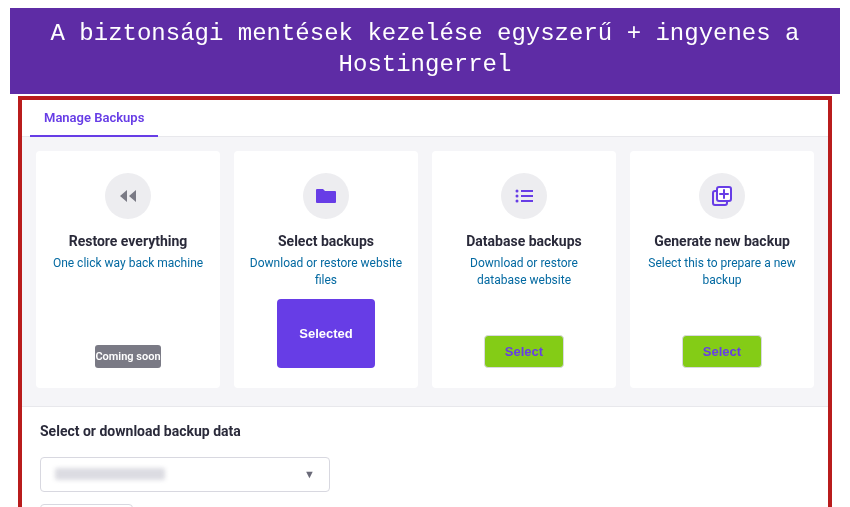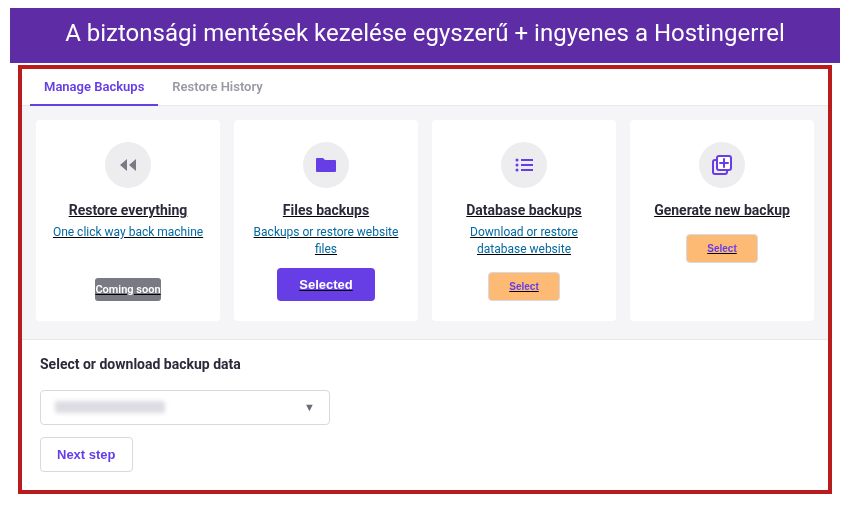--- a/index.html
+++ b/index.html
@@ -13,20 +13,21 @@
     .banner {
       background: #5E2CA5;
       border: 2px solid #fff;
       margin: 6px 8px 0 8px;
       padding: 10px 20px 14px 20px;
       text-align: center;
       color: #fff;
       font-size: 24px;
       font-weight: 400;
       line-height: 1.3;
+      font-family: Liberation Mono, monospace;
     }
     .main-panel {
       margin: 0 18px;
       border: 4px solid #b91c1c;
       background: #fff;
     }
     .tabs {
       display: flex;
       border-bottom: 1px solid #e8e8ec;
       padding: 0 0 0 8px;
@@ -53,21 +54,20 @@
     .card {
       flex: 1;
       background: #fff;
       border-radius: 4px;
       padding: 22px 12px 20px 12px;
       text-align: center;
       display: flex;
       flex-direction: column;
       align-items: center;
       min-height: 200px;
-      text-decoration: underline;
     }
     .icon-circle {
       width: 46px;
       height: 46px;
       border-radius: 50%;
       background: #ededf0;
       display: flex;
       align-items: center;
       justify-content: center;
       margin-bottom: 14px;
@@ -93,30 +93,30 @@
       padding: 5px 0;
       border-radius: 3px;
       display: inline-block;
       margin-top: 10px;
     }
     .btn-primary {
       background: #673DE6;
       color: #fff;
       font-size: 13px;
       font-weight: 700;
-      padding: 9px 22px;
+      padding: 27px 22px;
       border: none;
       border-radius: 4px;
       cursor: pointer;
       margin-top: 10px;
     }
     .btn-outline {
-      background: #fdba74;
+      background: #84cc16;
       color: #673DE6;
-      font-size: 10px;
+      font-size: 13px;
       font-weight: 700;
       padding: 8px 20px;
       border: 1px solid #d8d8e0;
       border-radius: 4px;
       cursor: pointer;
       margin-top: 10px;
     }
     .lower-section {
       padding: 16px 18px 18px 18px;
       border-top: 1px solid #e8e8ec;
@@ -165,23 +165,20 @@
 <div class="banner">
   <span>A biztonsági mentések kezelése egyszerű + ingyenes a Hostingerrel</span>
 </div>
 
 <div class="main-panel">
 
   <div class="tabs">
     <div class="tab active">
       <span>Manage Backups</span>
     </div>
-    <div class="tab">
-      <span>Restore History</span>
-    </div>
   </div>
 
   <div class="cards">
 
     <div class="card">
       <div class="icon-circle">
         <svg width="20" height="16" viewBox="0 0 20 16">
             <path d="M9 2 L2 8 L9 14 Z M18 2 L11 8 L18 14 Z" fill="#7a7a85"></path>
           </svg>
       </div>
@@ -189,22 +186,22 @@
       <div class="card-desc">One click way back machine</div>
       <span class="badge">Coming soon</span>
     </div>
 
     <div class="card">
       <div class="icon-circle">
         <svg width="22" height="18" viewBox="0 0 22 18">
             <path d="M2 2 h6 l2 2 h10 a1 1 0 0 1 1 1 v10 a1 1 0 0 1 -1 1 H2 a1 1 0 0 1 -1 -1 V3 a1 1 0 0 1 1 -1 Z" fill="#673DE6"></path>
           </svg>
       </div>
-      <div class="card-title">Files backups</div>
-      <div class="card-desc">Backups or restore website files</div>
+      <div class="card-title">Select backups</div>
+      <div class="card-desc">Download or restore website files</div>
       <button class="btn-primary">Selected</button>
     </div>
 
     <div class="card">
       <div class="icon-circle">
         <svg width="20" height="16" viewBox="0 0 20 16">
           <circle cx="3" cy="3" r="1.5" fill="#673DE6"></circle>
             <rect x="7" y="2" width="12" height="2" fill="#673DE6"></rect>
           <circle cx="3" cy="8" r="1.5" fill="#673DE6"></circle>
             <rect x="7" y="7" width="12" height="2" fill="#673DE6"></rect>
@@ -219,20 +216,21 @@
 
     <div class="card">
       <div class="icon-circle">
         <svg width="22" height="22" viewBox="0 0 22 22">
           <rect x="2" y="6" width="14" height="14" rx="2" fill="none" stroke="#673DE6" stroke-width="2"></rect>
           <rect x="6" y="2" width="14" height="14" rx="2" fill="#fff" stroke="#673DE6" stroke-width="2"></rect>
           <path d="M13 5 v8 M9 9 h8" stroke="#673DE6" stroke-width="2" stroke-linecap="round"></path>
         </svg>
       </div>
       <div class="card-title">Generate new backup</div>
+      <div class="card-desc">Select this to prepare a new backup</div>
       <button class="btn-outline">Select</button>
     </div>
 
   </div>
 
   <div class="lower-section">
     <div class="lower-title">Select or download backup data</div>
     <div class="dropdown">
       <span class="blurred"></span>
       <span class="caret">▼</span>

